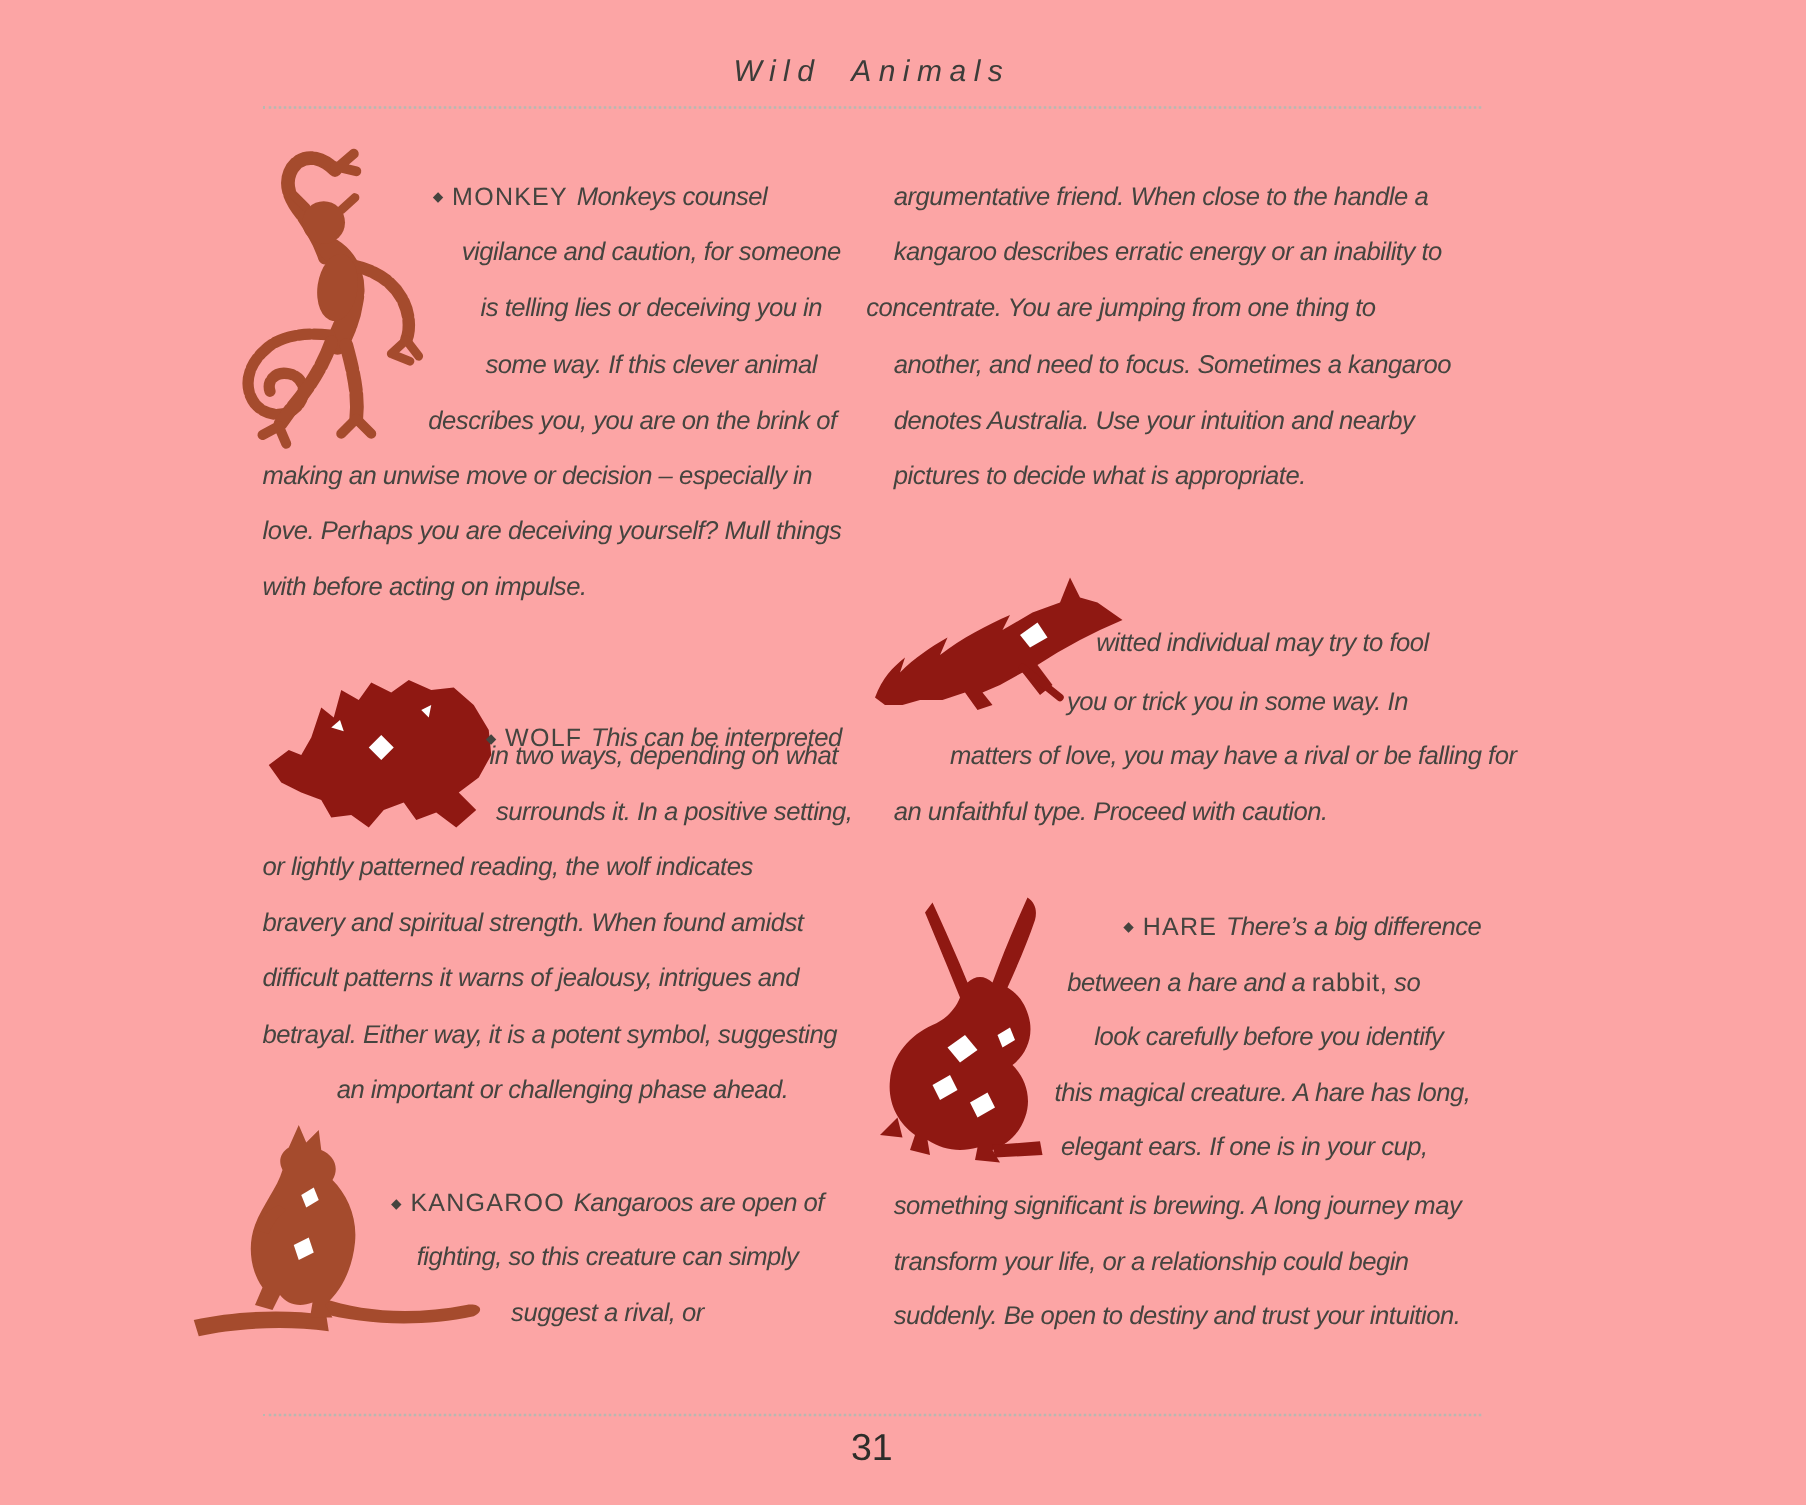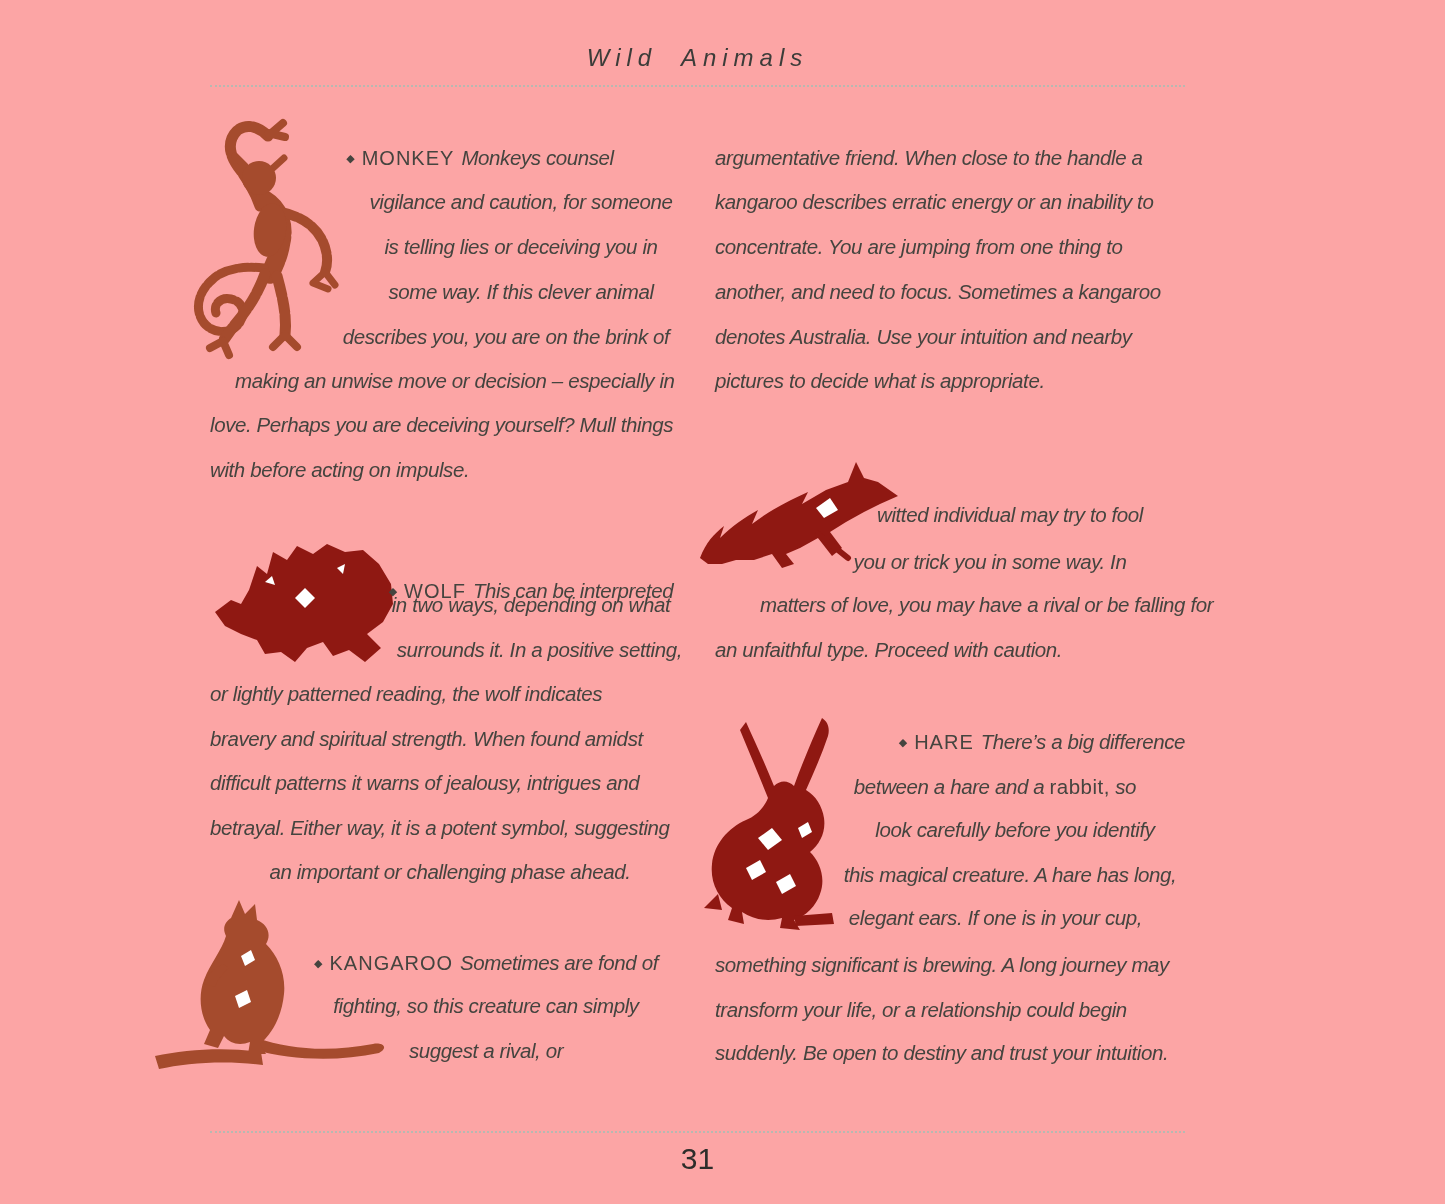--- a/index.html
+++ b/index.html
@@ -112,44 +112,44 @@
     </svg>
   </div>
 
   <div class="ln center" style="top:143px; left:285px; width:390px;">
     <span class="bullet">◆</span><span class="caps">MONKEY</span><span>Monkeys counsel</span>
   </div>
   <div class="ln center" style="top:187px; left:360px; width:322px;">vigilance and caution, for someone</div>
   <div class="ln center" style="top:232px; left:360px; width:322px;">is telling lies or deceiving you in</div>
   <div class="ln center" style="top:277px; left:360px; width:322px;">some way. If this clever animal</div>
   <div class="ln center" style="top:322px; left:330px; width:352px;">describes you, you are on the brink of</div>
-  <div class="ln" style="top:366px; left:210px; width:480px;margin-left:25px;">making an unwise move or decision – especially in</div>
+  <div class="ln" style="top:366px; left:210px; width:480px;">making an unwise move or decision – especially in</div>
   <div class="ln" style="top:410px; left:210px; width:480px;">love. Perhaps you are deceiving yourself? Mull things</div>
   <div class="ln" style="top:455px; left:210px; width:480px;">with before acting on impulse.</div>
 
   <div class="ln center" style="top:576px; left:380px; width:302px;">
     <span class="bullet">◆</span><span class="caps">WOLF</span><span>This can be interpreted</span>
   </div>
   <div class="ln center" style="top:590px; left:380px; width:302px;">in two ways, depending on what</div>
   <div class="ln center" style="top:635px; left:340px; width:342px;text-align:right;">surrounds it. In a positive setting,</div>
   <div class="ln" style="top:679px; left:210px; width:480px;">or lightly patterned reading, the wolf indicates</div>
   <div class="ln" style="top:724px; left:210px; width:480px;">bravery and spiritual strength. When found amidst</div>
   <div class="ln" style="top:768px; left:210px; width:480px;">difficult patterns it warns of jealousy, intrigues and</div>
   <div class="ln" style="top:813px; left:210px; width:480px;">betrayal. Either way, it is a potent symbol, suggesting</div>
   <div class="ln" style="top:857px; left:210px; width:480px;text-align:center;">an important or challenging phase ahead.</div>
 
   <div class="ln center" style="top:948px; left:290px; width:392px;">
-    <span class="bullet">◆</span><span class="caps">KANGAROO</span><span>Sometimes are fond of</span>
+    <span class="bullet">◆</span><span class="caps">KANGAROO</span><span>Kangaroos are open of</span>
   </div>
   <div class="ln center" style="top:991px; left:300px; width:372px;">fighting, so this creature can simply</div>
   <div class="ln center" style="top:1036px; left:310px; width:352px;">suggest a rival, or</div>
 
   <div class="ln" style="top:143px; left:715px; width:478px;">argumentative friend. When close to the handle a</div>
   <div class="ln" style="top:187px; left:715px; width:478px;">kangaroo describes erratic energy or an inability to</div>
-  <div class="ln" style="top:232px; left:715px; width:478px;">concentrate. You are jumping from one thing to</div>
+  <div class="ln" style="top:232px; left:693px; width:478px;">concentrate. You are jumping from one thing to</div>
   <div class="ln" style="top:277px; left:715px; width:478px;">another, and need to focus. Sometimes a kangaroo</div>
   <div class="ln" style="top:322px; left:715px; width:478px;">denotes Australia. Use your intuition and nearby</div>
   <div class="ln" style="top:366px; left:715px; width:478px;">pictures to decide what is appropriate.</div>
 
   <div class="ln center" style="top:500px; left:845px; width:330px;">witted individual may try to fool</div>
   <div class="ln center" style="top:547px; left:800px; width:380px;">you or trick you in some way. In</div>
   <div class="ln" style="top:590px; left:715px; width:478px;margin-left:45px;">matters of love, you may have a rival or be falling for</div>
   <div class="ln" style="top:635px; left:715px; width:478px;">an unfaithful type. Proceed with caution.</div>
 
   <div class="ln center" style="top:727px; left:845px; width:340px;text-align:right;">

